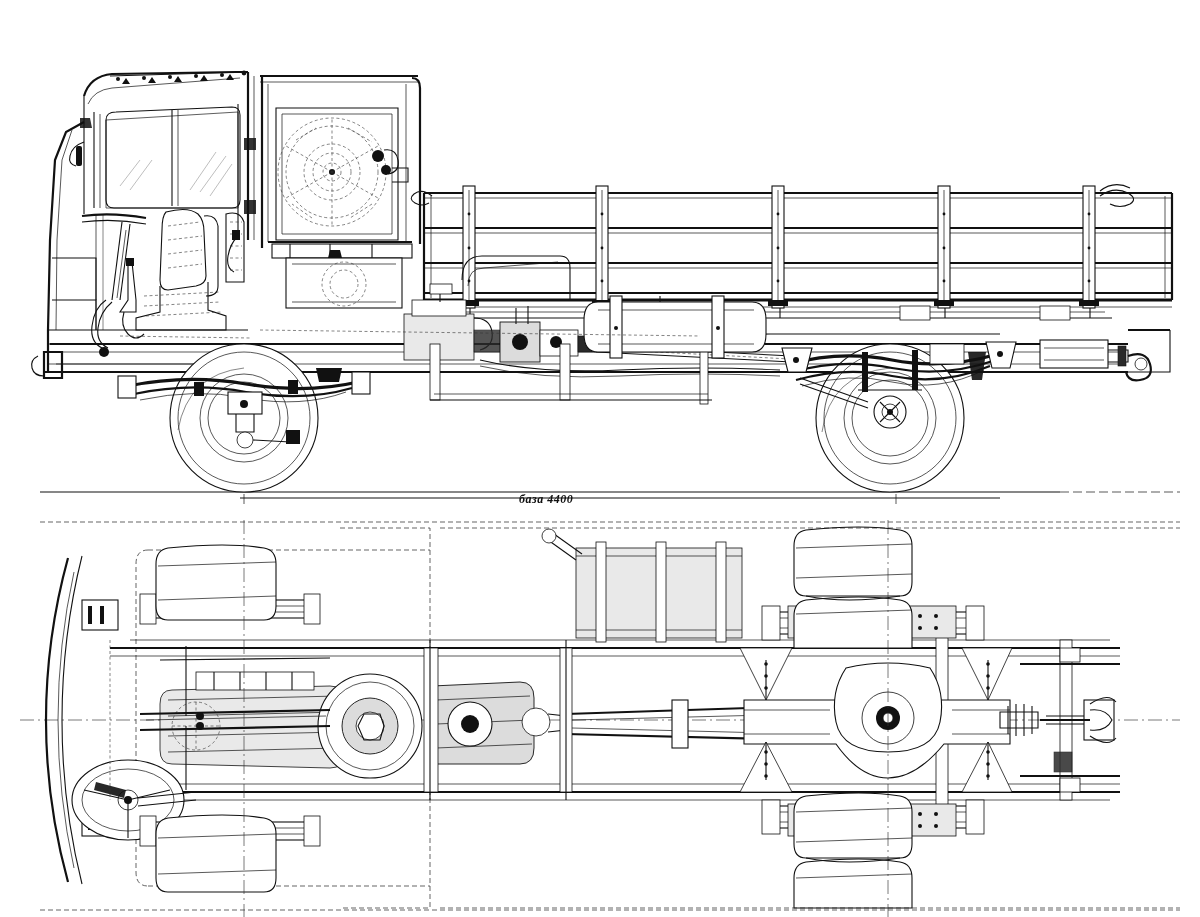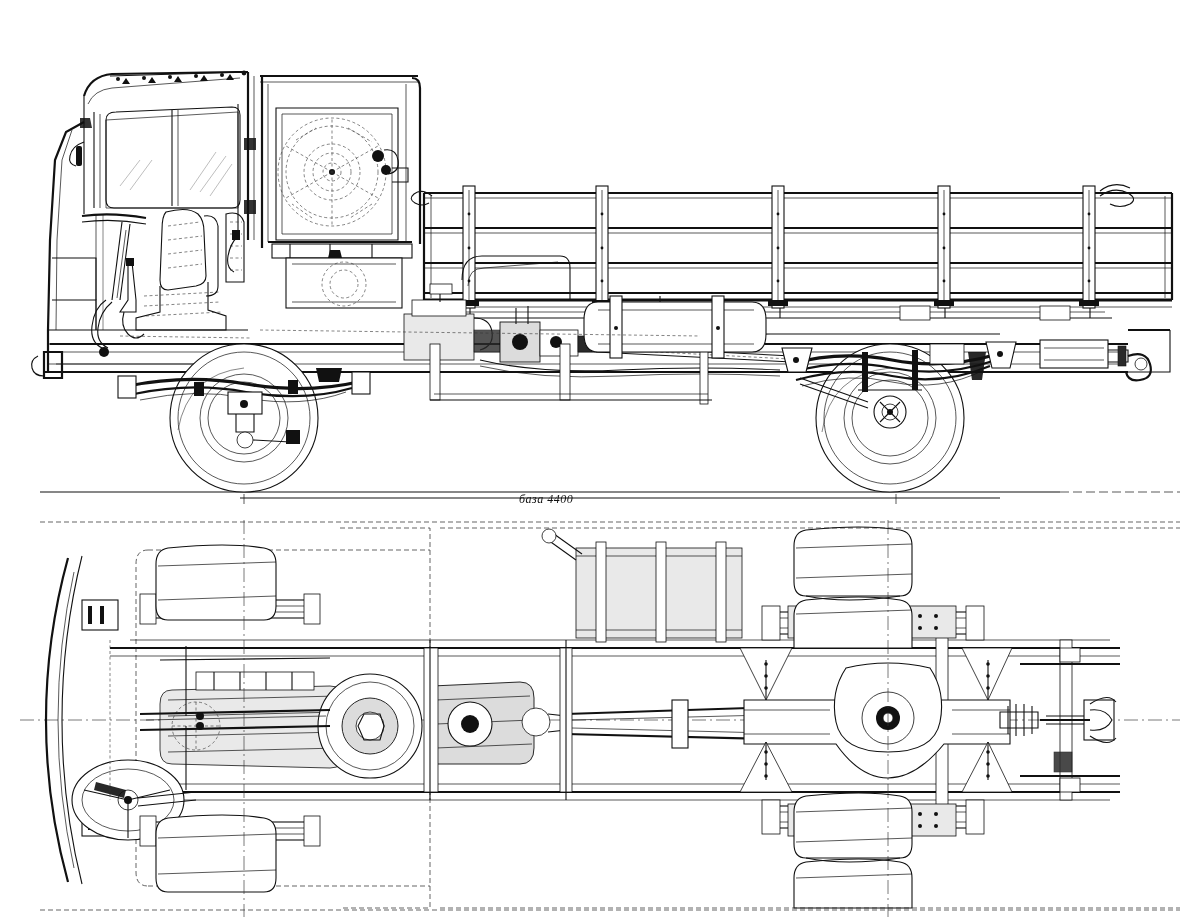--- a/index.html
+++ b/index.html
@@ -9,21 +9,21 @@
     font-family:"Liberation Sans", sans-serif;
     color:#111;
   }
   #sheet{
     position:relative;width:1200px;height:917px;background:#fff;
   }
   #dwg{position:absolute;left:0;top:0;width:1200px;height:917px;display:block;}
   .dimlabel{
     position:absolute;
     font-family:"Liberation Serif", serif;
-    font-size:12px;font-style:italic;font-weight:normal;
+    font-size:12px;font-style:italic;font-weight:bold;
     color:#101010;letter-spacing:.5px;white-space:nowrap;
   }
   
   .l{fill:none;stroke:#111;stroke-width:1.1;}
   .lt{fill:none;stroke:#111;stroke-width:.7;}
   .lh{fill:none;stroke:#222;stroke-width:.55;}
   .hv{fill:none;stroke:#111;stroke-width:2.2;}
   .hv3{fill:none;stroke:#111;stroke-width:3.2;}
   .dash{fill:none;stroke:#222;stroke-width:.7;stroke-dasharray:5 3;}
   .dashf{fill:none;stroke:#333;stroke-width:.6;stroke-dasharray:3 2.5;}

